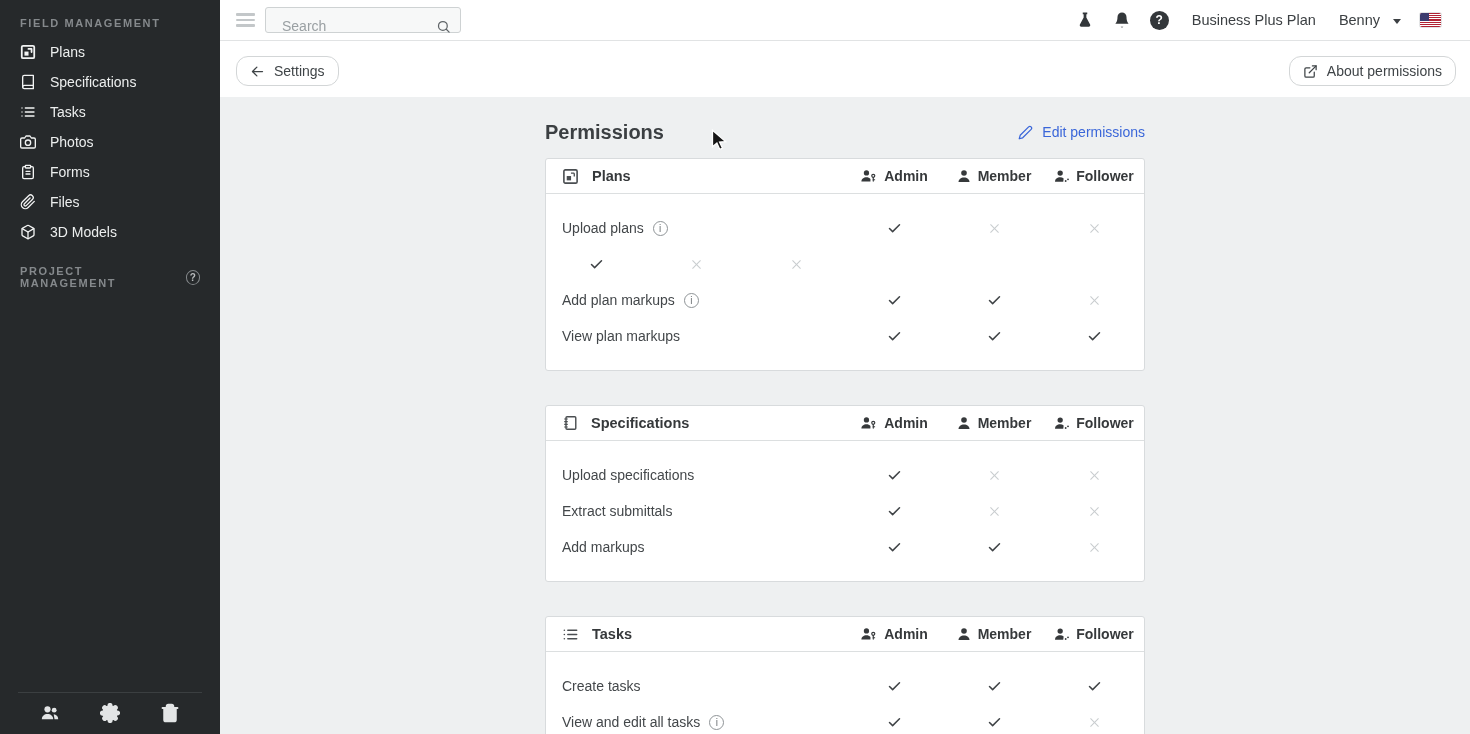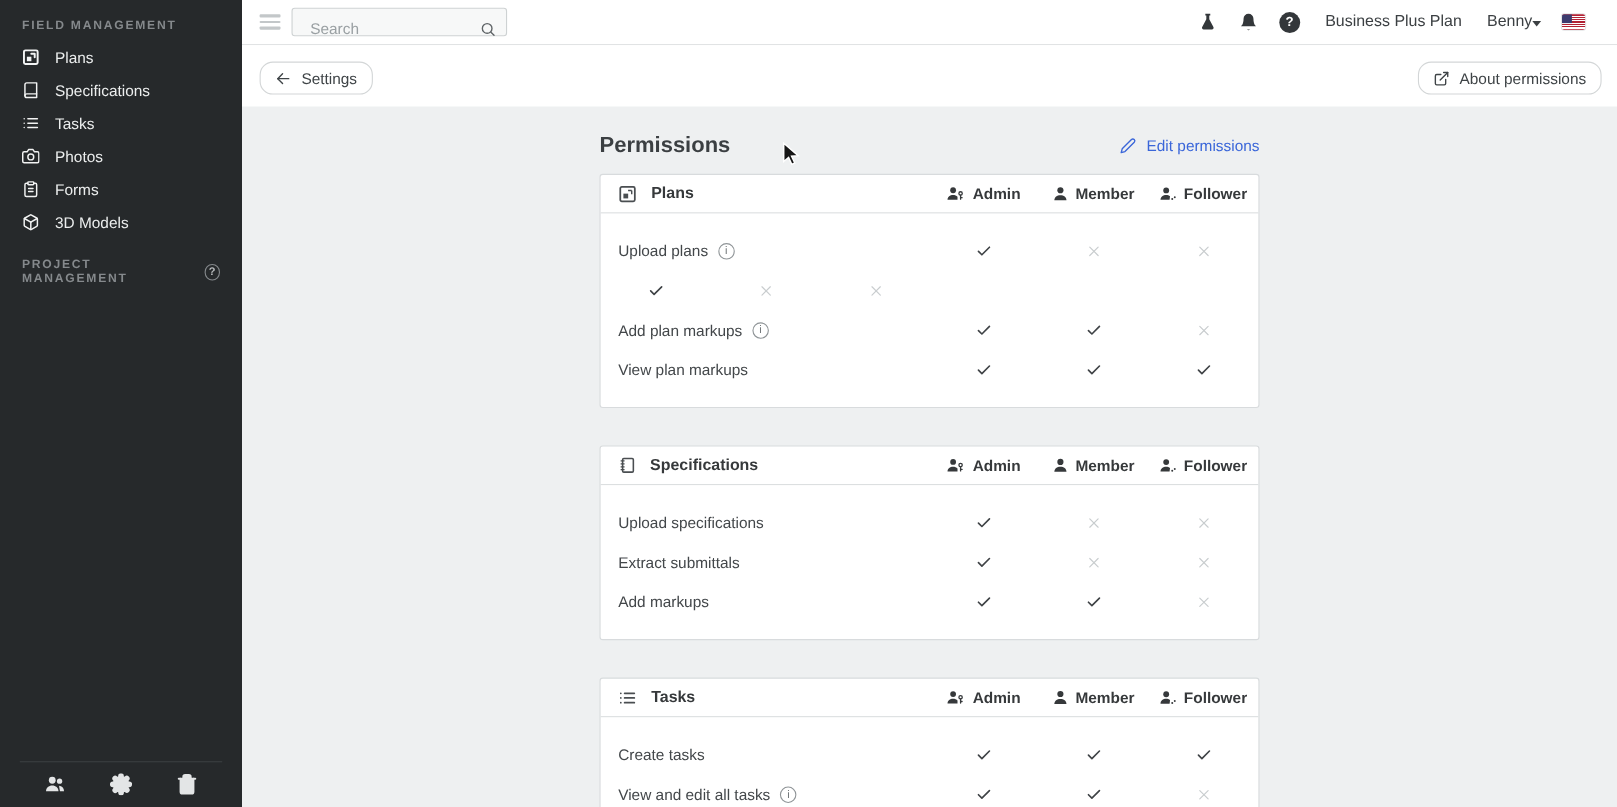--- a/index.html
+++ b/index.html
@@ -53,21 +53,21 @@
   .search-box input::placeholder { color:#9aa0a3; }
   .search-box svg { width:15px; height:15px; stroke:#5f6467; stroke-width:2;
     fill:none; flex:0 0 auto; }
   .topbar-right { margin-left:auto; display:flex; align-items:center; gap:19px; }
   .tb-icon { cursor:pointer; display:flex; }
   .tb-icon svg { width:18px; height:18px; fill:#33373a; }
   .help-badge { width:19px; height:19px; border-radius:50%; background:#33373a;
     color:#fff; font-size:12px; font-weight:bold; display:flex; align-items:center;
     justify-content:center; cursor:pointer; }
   .plan-label { font-size:14.5px; color:#3c4043; margin:0 4px; }
-  .user-menu { display:flex; align-items:center; gap:0; cursor:pointer;
+  .user-menu { display:flex; align-items:center; gap:13px; cursor:pointer;
     font-size:14.5px; color:#3c4043; }
   .caret-down { width:0; height:0; border-left:4.5px solid transparent;
     border-right:4.5px solid transparent; border-top:5px solid #3c4043; margin-top:2px; }
   .flag { width:21px; height:14px; border-radius:2px; position:relative; overflow:hidden;
     background:repeating-linear-gradient(180deg,#b22234 0 1.1px,#ffffff 1.1px 2.16px);
     box-shadow:0 0 0 1px #e3e5e6; cursor:pointer; }
   .flag::after { content:''; position:absolute; left:0; top:0; width:9px; height:7.6px;
     background:#3c3b6e; }
 
   
@@ -163,20 +163,26 @@
   <div class="side-item">
     <svg viewBox="0 0 24 24">
         <path d="M16 4h2a2 2 0 0 1 2 2v14a2 2 0 0 1-2 2H6a2 2 0 0 1-2-2V6a2 2 0 0 1 2-2h2"></path>
         <rect x="8" y="2" width="8" height="4" rx="1"></rect>
         <path d="M9 11h6M9 15h6"></path>
       </svg>
     <span>Forms</span>
   </div>
   <div class="side-item">
     <svg viewBox="0 0 24 24">
+        <path d="M21.44 11.05l-9.19 9.19a6 6 0 0 1-8.49-8.49l9.19-9.19a4 4 0 0 1 5.66 5.66l-9.2 9.19a2 2 0 0 1-2.83-2.83l8.49-8.48"></path>
+      </svg>
+    <span>Files</span>
+  </div>
+  <div class="side-item">
+    <svg viewBox="0 0 24 24">
         <path d="M21 16V8a2 2 0 0 0-1-1.73l-7-4a2 2 0 0 0-2 0l-7 4A2 2 0 0 0 3 8v8a2 2 0 0 0 1 1.73l7 4a2 2 0 0 0 2 0l7-4A2 2 0 0 0 21 16z"></path>
         <polyline points="3.27 6.96 12 12.01 20.73 6.96"></polyline>
         <line x1="12" y1="22.08" x2="12" y2="12"></line>
       </svg>
     <span>3D Models</span>
   </div>
 
   <div class="side-section" style="margin-top:18px;">
     <span>PROJECT MANAGEMENT</span>
     <span class="qmark">?</span>

